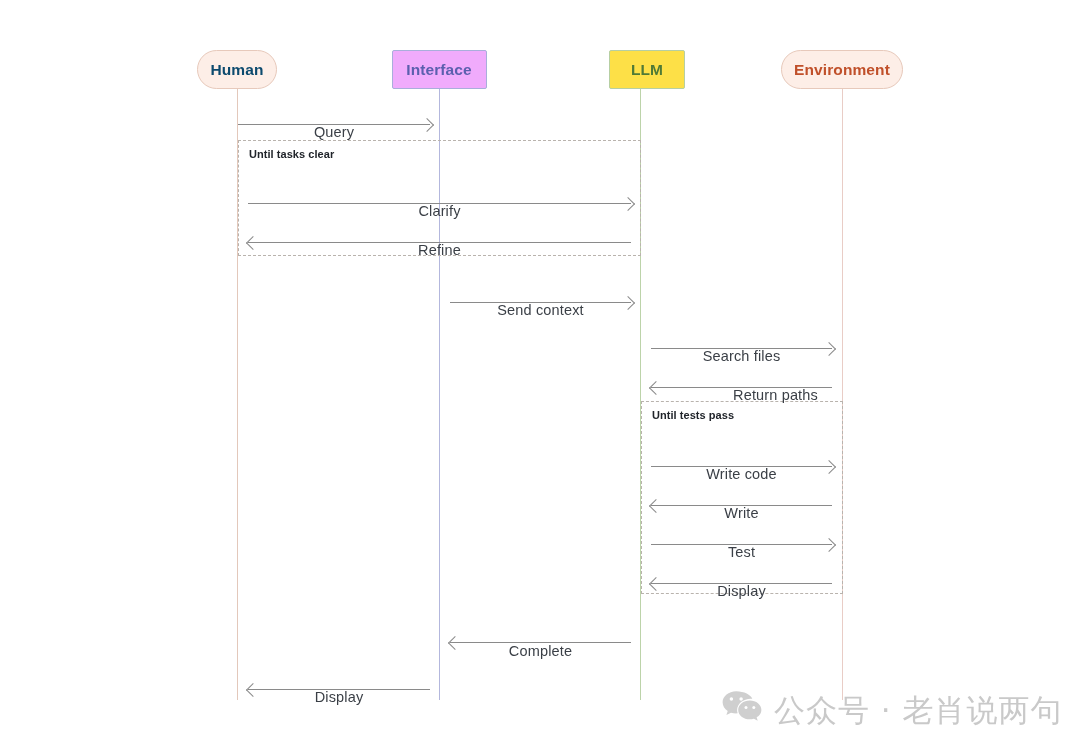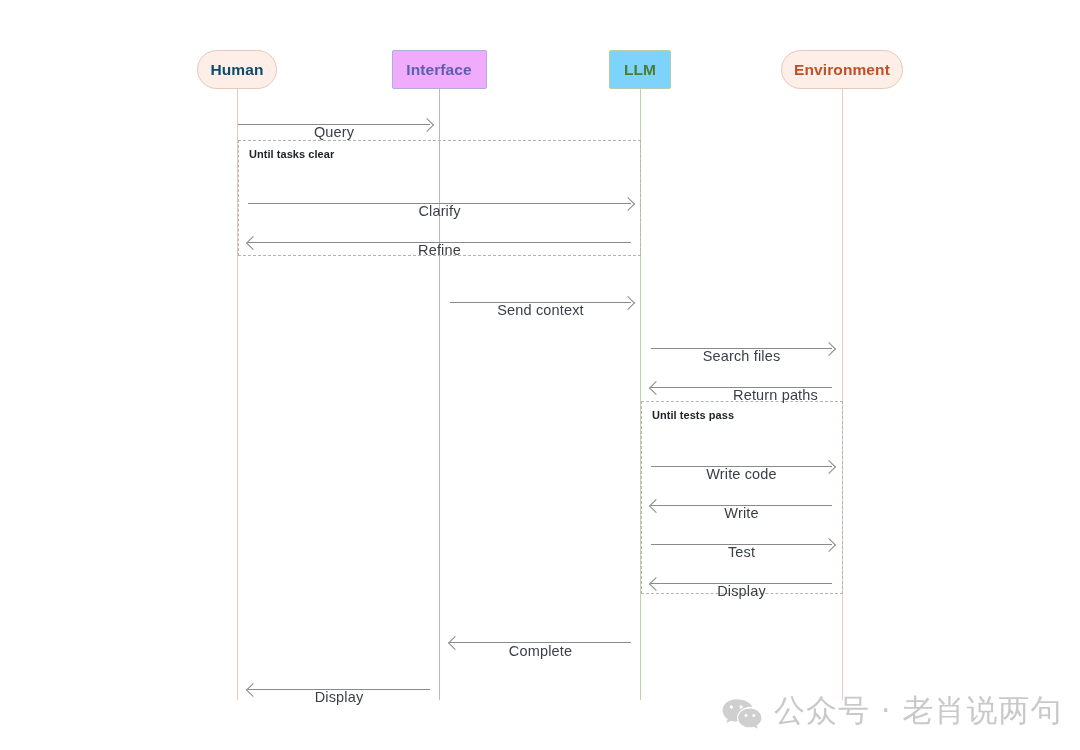--- a/index.html
+++ b/index.html
@@ -92,21 +92,21 @@
     transform: rotate(45deg);
   }
   .msg-head.left {
     transform: rotate(-135deg);
   }
 
   
   #watermark {
     position: absolute;
     display: flex;
-    align-items: flex-end;
+    align-items: flex-start;
     gap: 12px;
     color: #c9c9c9;
     font-size: 31px;
     font-family: "DejaVu Sans", sans-serif;
     white-space: nowrap;
     letter-spacing: 1px;
   }
   #watermark .wm-icon {
     display: block;
     line-height: 0;
@@ -119,21 +119,21 @@
     <div class="lifeline" style="left: 237px; top: 89px; height: 611px; background: rgb(227, 200, 187);"></div>
     <div class="lifeline" style="left: 439px; top: 89px; height: 611px; background: rgb(179, 183, 221);"></div>
     <div class="lifeline" style="left: 640px; top: 89px; height: 611px; background: rgb(188, 211, 169);"></div>
     <div class="lifeline" style="left: 842px; top: 89px; height: 611px; background: rgb(233, 205, 198);"></div>
     <div class="fragment" style="left: 238px; top: 140px; width: 403px; height: 116px;"></div>
     <div class="fragment-label" style="left: 249px; top: 148px;">Until tasks clear</div>
     <div class="fragment" style="left: 641px; top: 401px; width: 202px; height: 193px;"></div>
     <div class="fragment-label" style="left: 652px; top: 409px;">Until tests pass</div>
     <div class="participant actor" style="left: 197px; top: 50px; width: 80px; background: rgb(253, 238, 231); border: 1px solid rgb(231, 201, 187); color: #0c4a6e;">Human</div>
     <div class="participant object" style="left: 391.5px; top: 50px; width: 95px; background: #f0abfc; border: 1px solid rgb(169, 174, 219); color: rgb(91, 95, 174);">Interface</div>
-    <div class="participant object" style="left: 609px; top: 50px; width: 62px; background: #7dd3fc; border: 1px solid rgb(182, 207, 163); color: rgb(79, 122, 54);">LLM</div>
+    <div class="participant object" style="left: 609px; top: 50px; width: 76px; background: #fde047; border: 1px solid rgb(182, 207, 163); color: rgb(79, 122, 54);">LLM</div>
     <div class="participant actor" style="left: 781px; top: 50px; width: 122px; background: rgb(253, 238, 231); border: 1px solid rgb(231, 201, 187); color: rgb(192, 80, 42);">Environment</div>
     <div class="msg-line" style="left: 238px; top: 124px; width: 192px;"></div>
     <div class="msg-head right" style="top: 119.5px; left: 422px;"></div>
     <div class="msg-label" style="left: 238px; top: 96px; width: 192px;">Query</div>
     <div class="msg-line" style="left: 248px; top: 203px; width: 383px;"></div>
     <div class="msg-head right" style="top: 198.5px; left: 623px;"></div>
     <div class="msg-label" style="left: 248px; top: 175px; width: 383px;">Clarify</div>
     <div class="msg-line" style="left: 248px; top: 242px; width: 383px;"></div>
     <div class="msg-head left" style="top: 237.5px; left: 248px;"></div>
     <div class="msg-label" style="left: 248px; top: 214px; width: 383px;">Refine</div>

